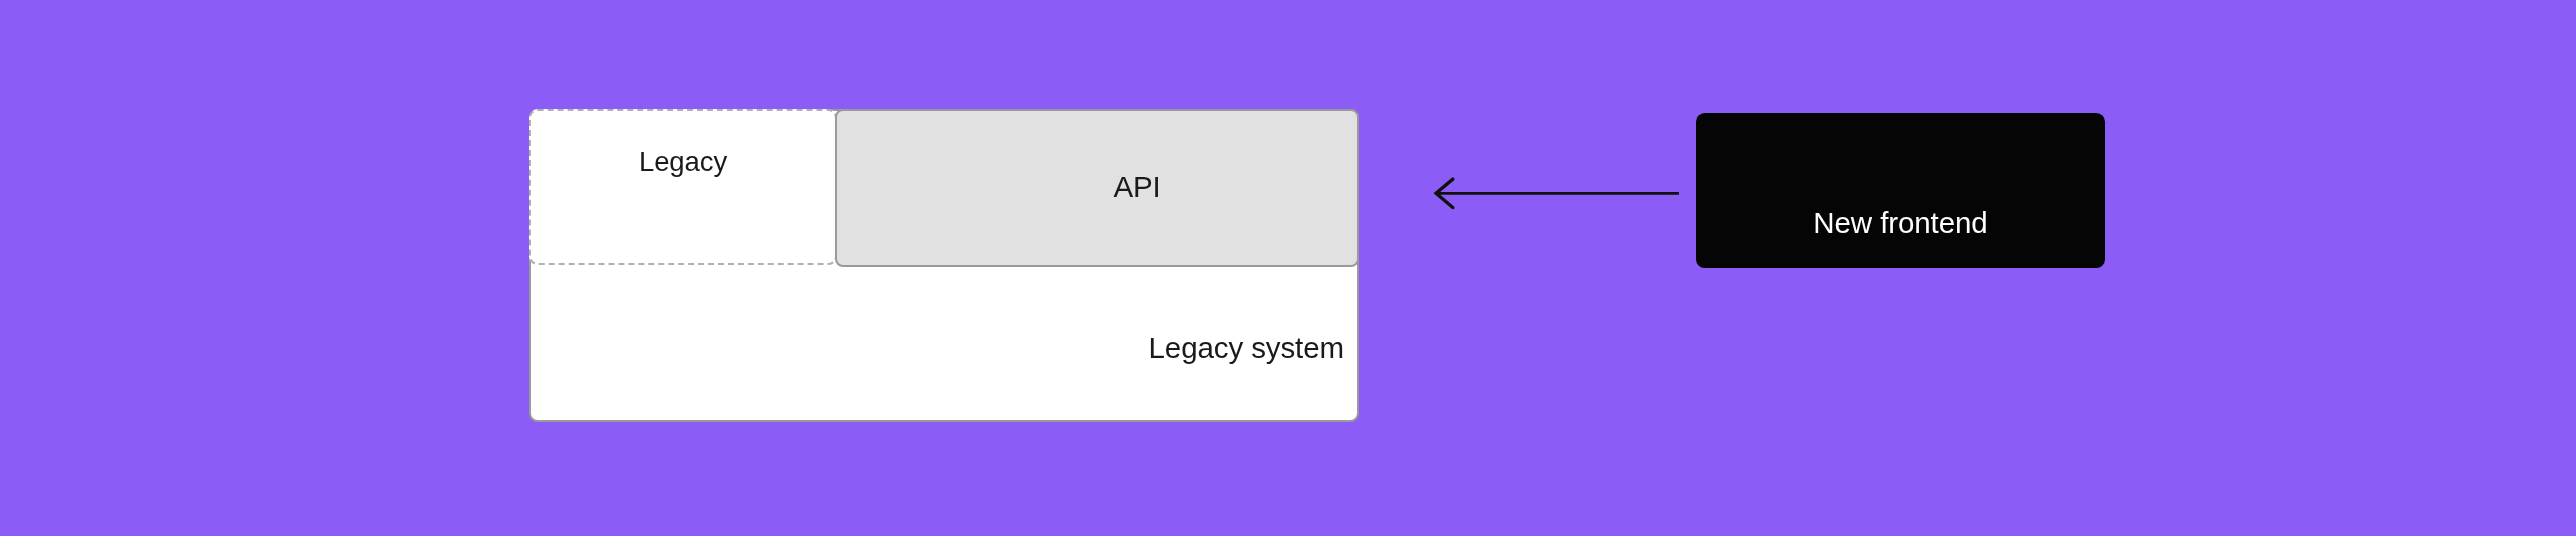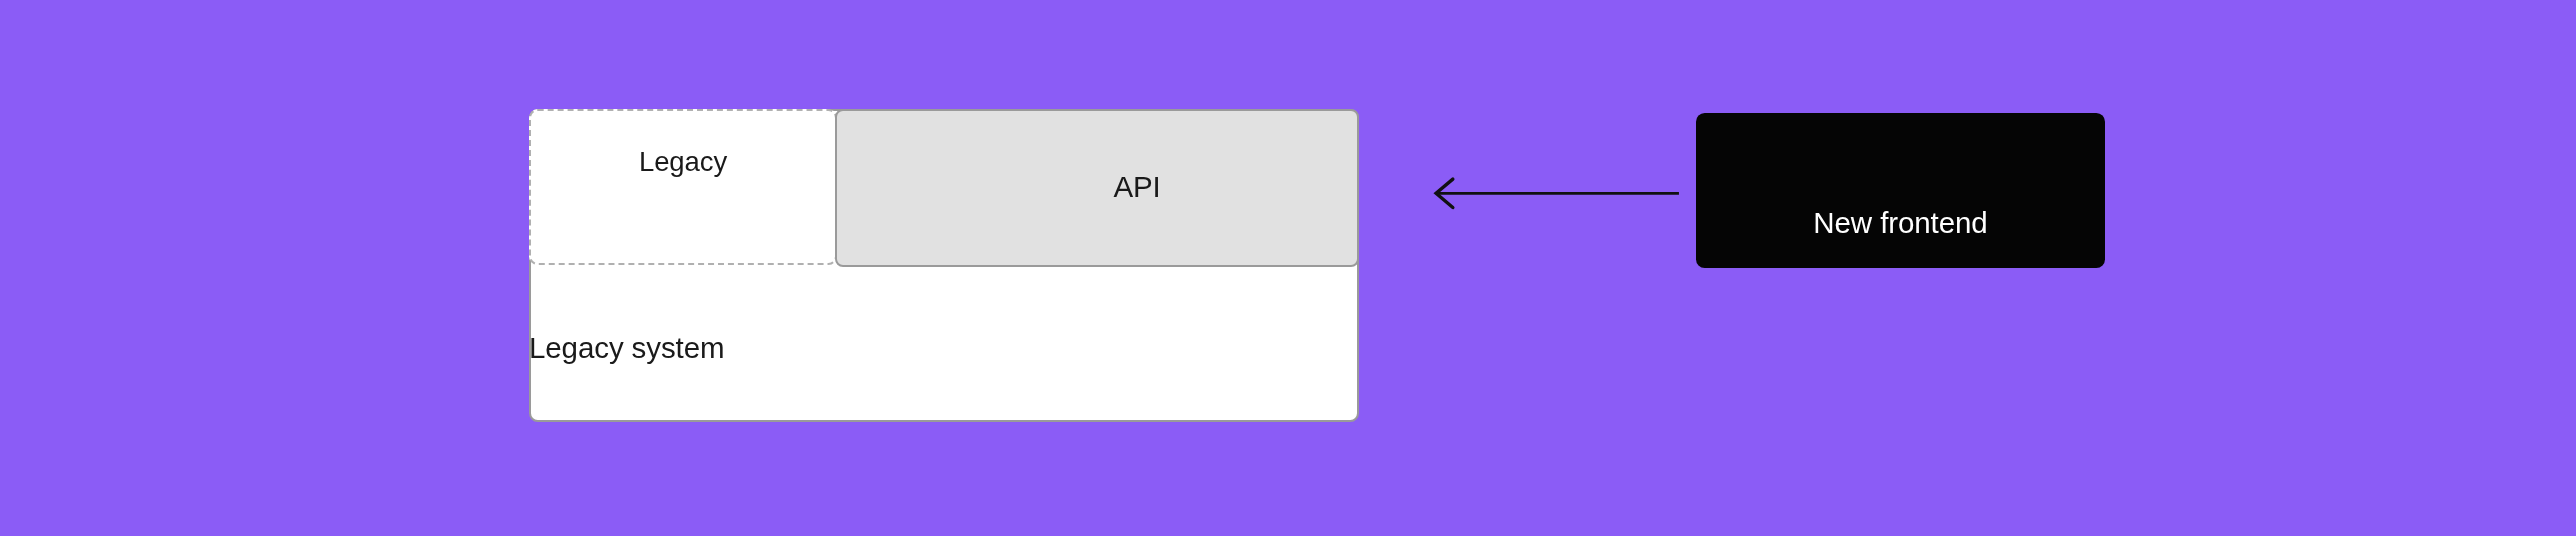--- a/index.html
+++ b/index.html
@@ -26,24 +26,24 @@
     width: 830px;
     height: 313px;
     box-sizing: border-box;
     border: 2px solid #9a9a9a;
     border-radius: 8.7px;
     background: #ffffff;
     z-index: 1;
   }
   .legacy-system-label {
     position: absolute;
-    left: 529px;
+    left: 514px;
     top: 330px;
     width: 830px;
-    text-align: left;
+    text-align: right;
     font-size: 29.5px;
     line-height: 35px;
     color: #1a1a1a;
     letter-spacing: -0.1px;
     z-index: 4;
     white-space: nowrap;
   }
 
   
   .legacy-frontend-box {

